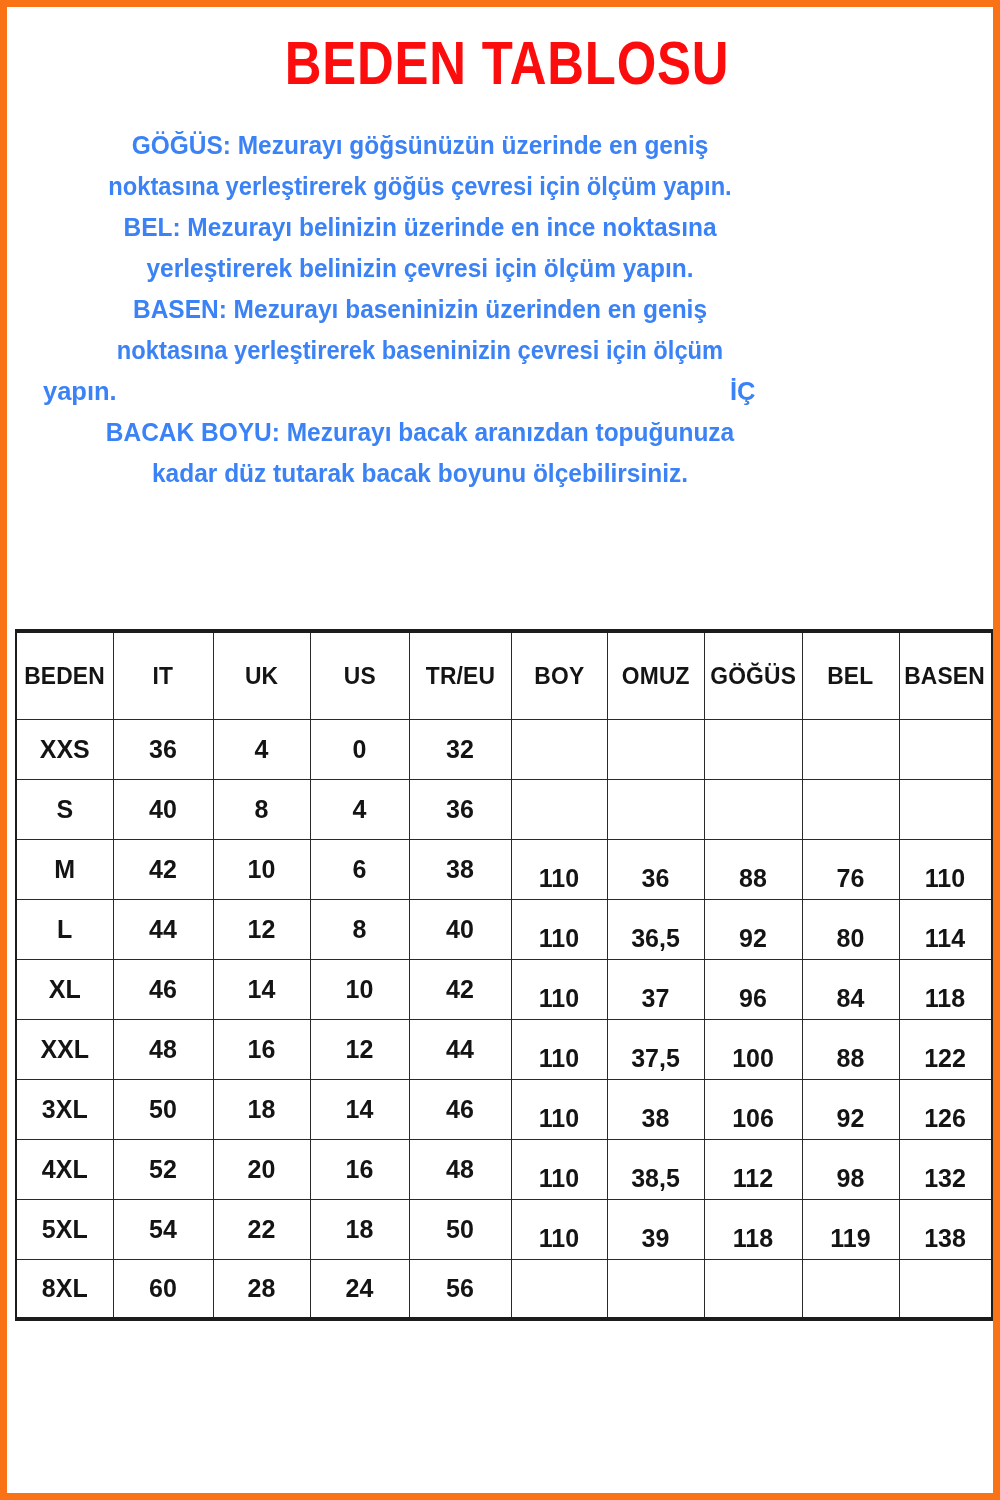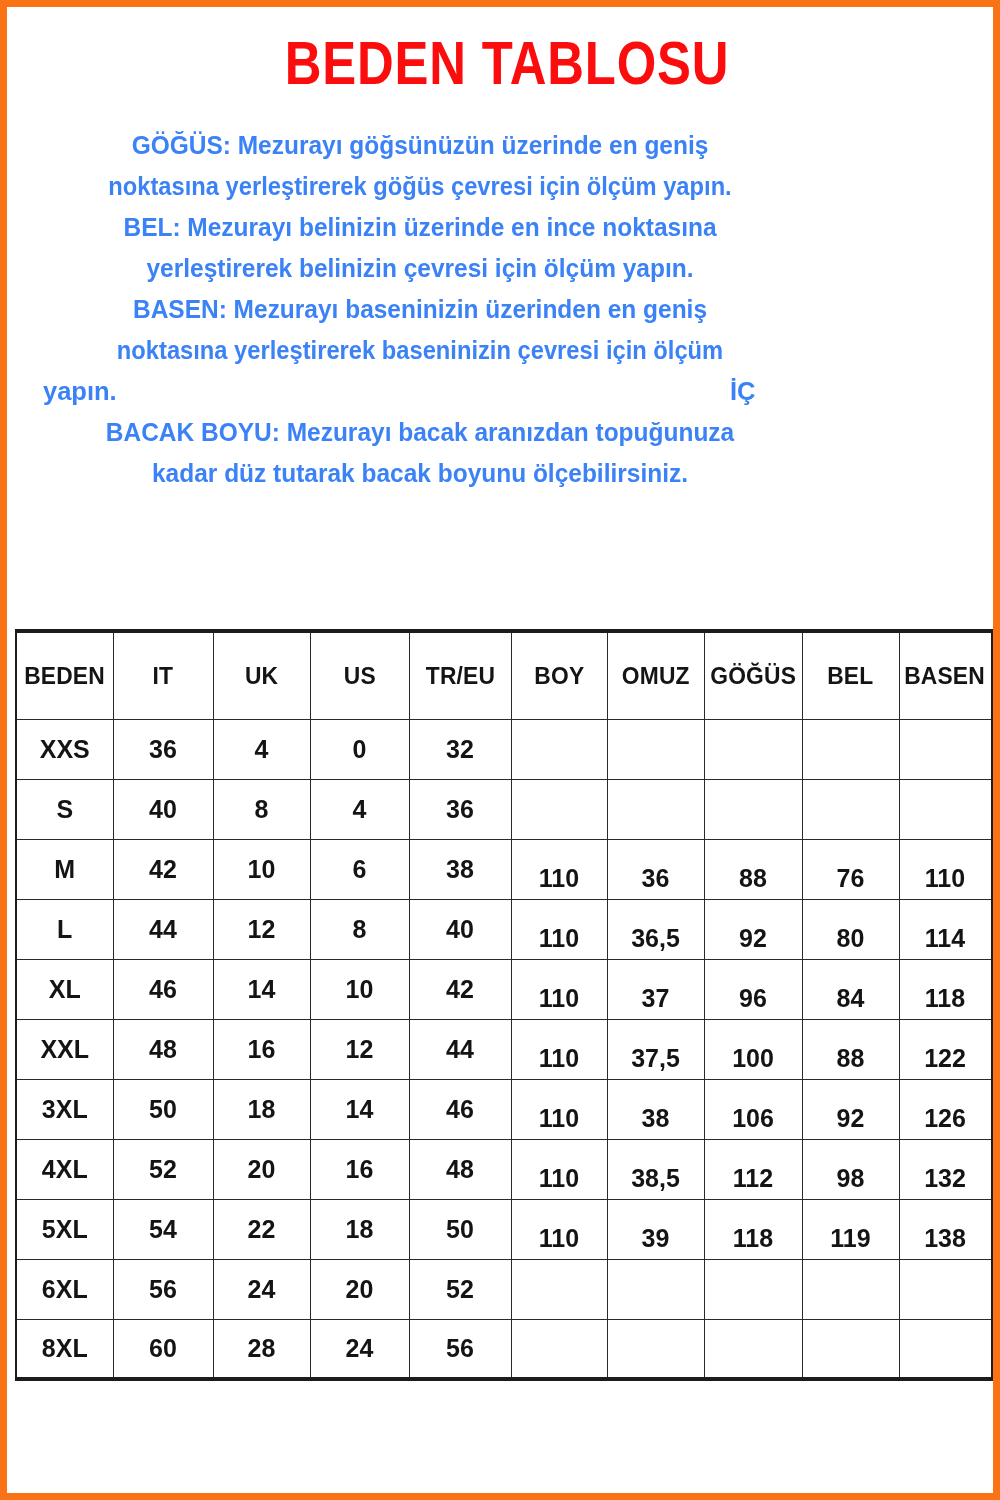--- a/index.html
+++ b/index.html
@@ -293,32 +293,20 @@
           <td class="sz"><span class="v">22</span></td>
           <td class="sz"><span class="v">18</span></td>
           <td class="sz"><span class="v">50</span></td>
           <td class="meas"><span class="v">110</span></td>
           <td class="meas"><span class="v">39</span></td>
           <td class="meas"><span class="v">118</span></td>
           <td class="meas"><span class="v">119</span></td>
           <td class="meas"><span class="v">138</span></td>
         </tr>
         <tr>
-          <td class="sz"><span class="v">6XL</span></td>
-          <td class="sz"><span class="v">56</span></td>
-          <td class="sz"><span class="v">24</span></td>
-          <td class="sz"><span class="v">20</span></td>
-          <td class="sz"><span class="v">52</span></td>
-          <td class="meas"><span class="v"></span></td>
-          <td class="meas"><span class="v"></span></td>
-          <td class="meas"><span class="v"></span></td>
-          <td class="meas"><span class="v"></span></td>
-          <td class="meas"><span class="v"></span></td>
-        </tr>
-        <tr>
           <td class="sz"><span class="v">8XL</span></td>
           <td class="sz"><span class="v">60</span></td>
           <td class="sz"><span class="v">28</span></td>
           <td class="sz"><span class="v">24</span></td>
           <td class="sz"><span class="v">56</span></td>
           <td class="meas"><span class="v"></span></td>
           <td class="meas"><span class="v"></span></td>
           <td class="meas"><span class="v"></span></td>
           <td class="meas"><span class="v"></span></td>
           <td class="meas"><span class="v"></span></td>

